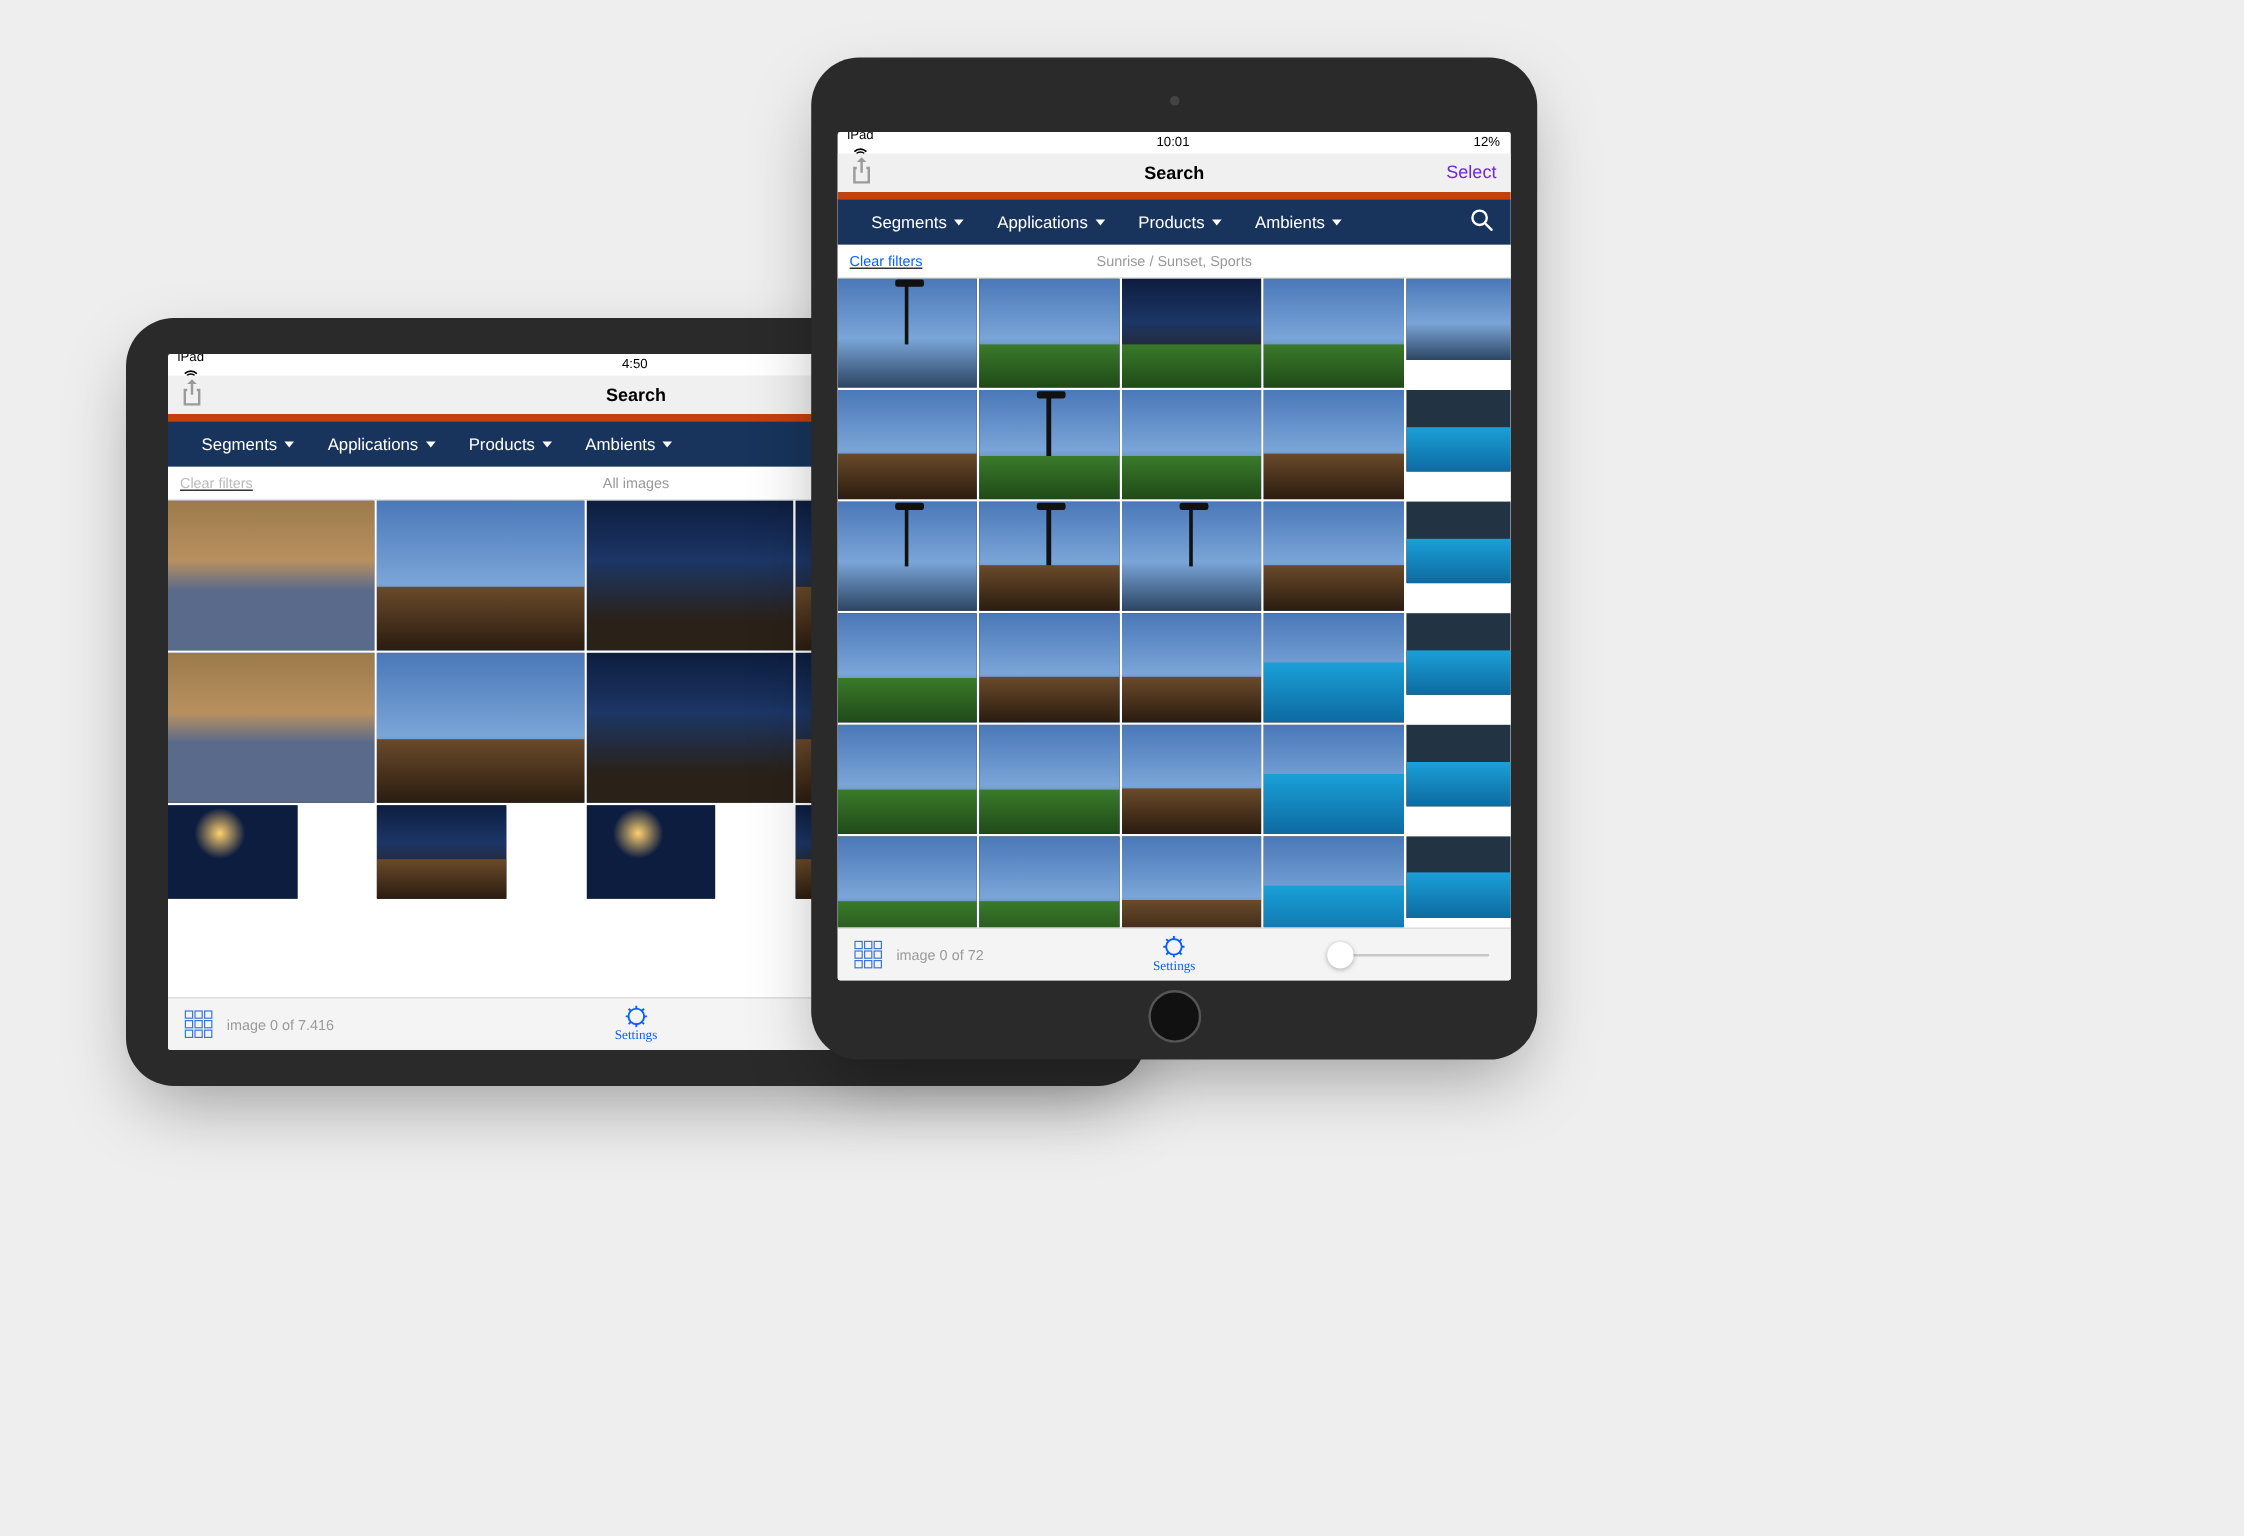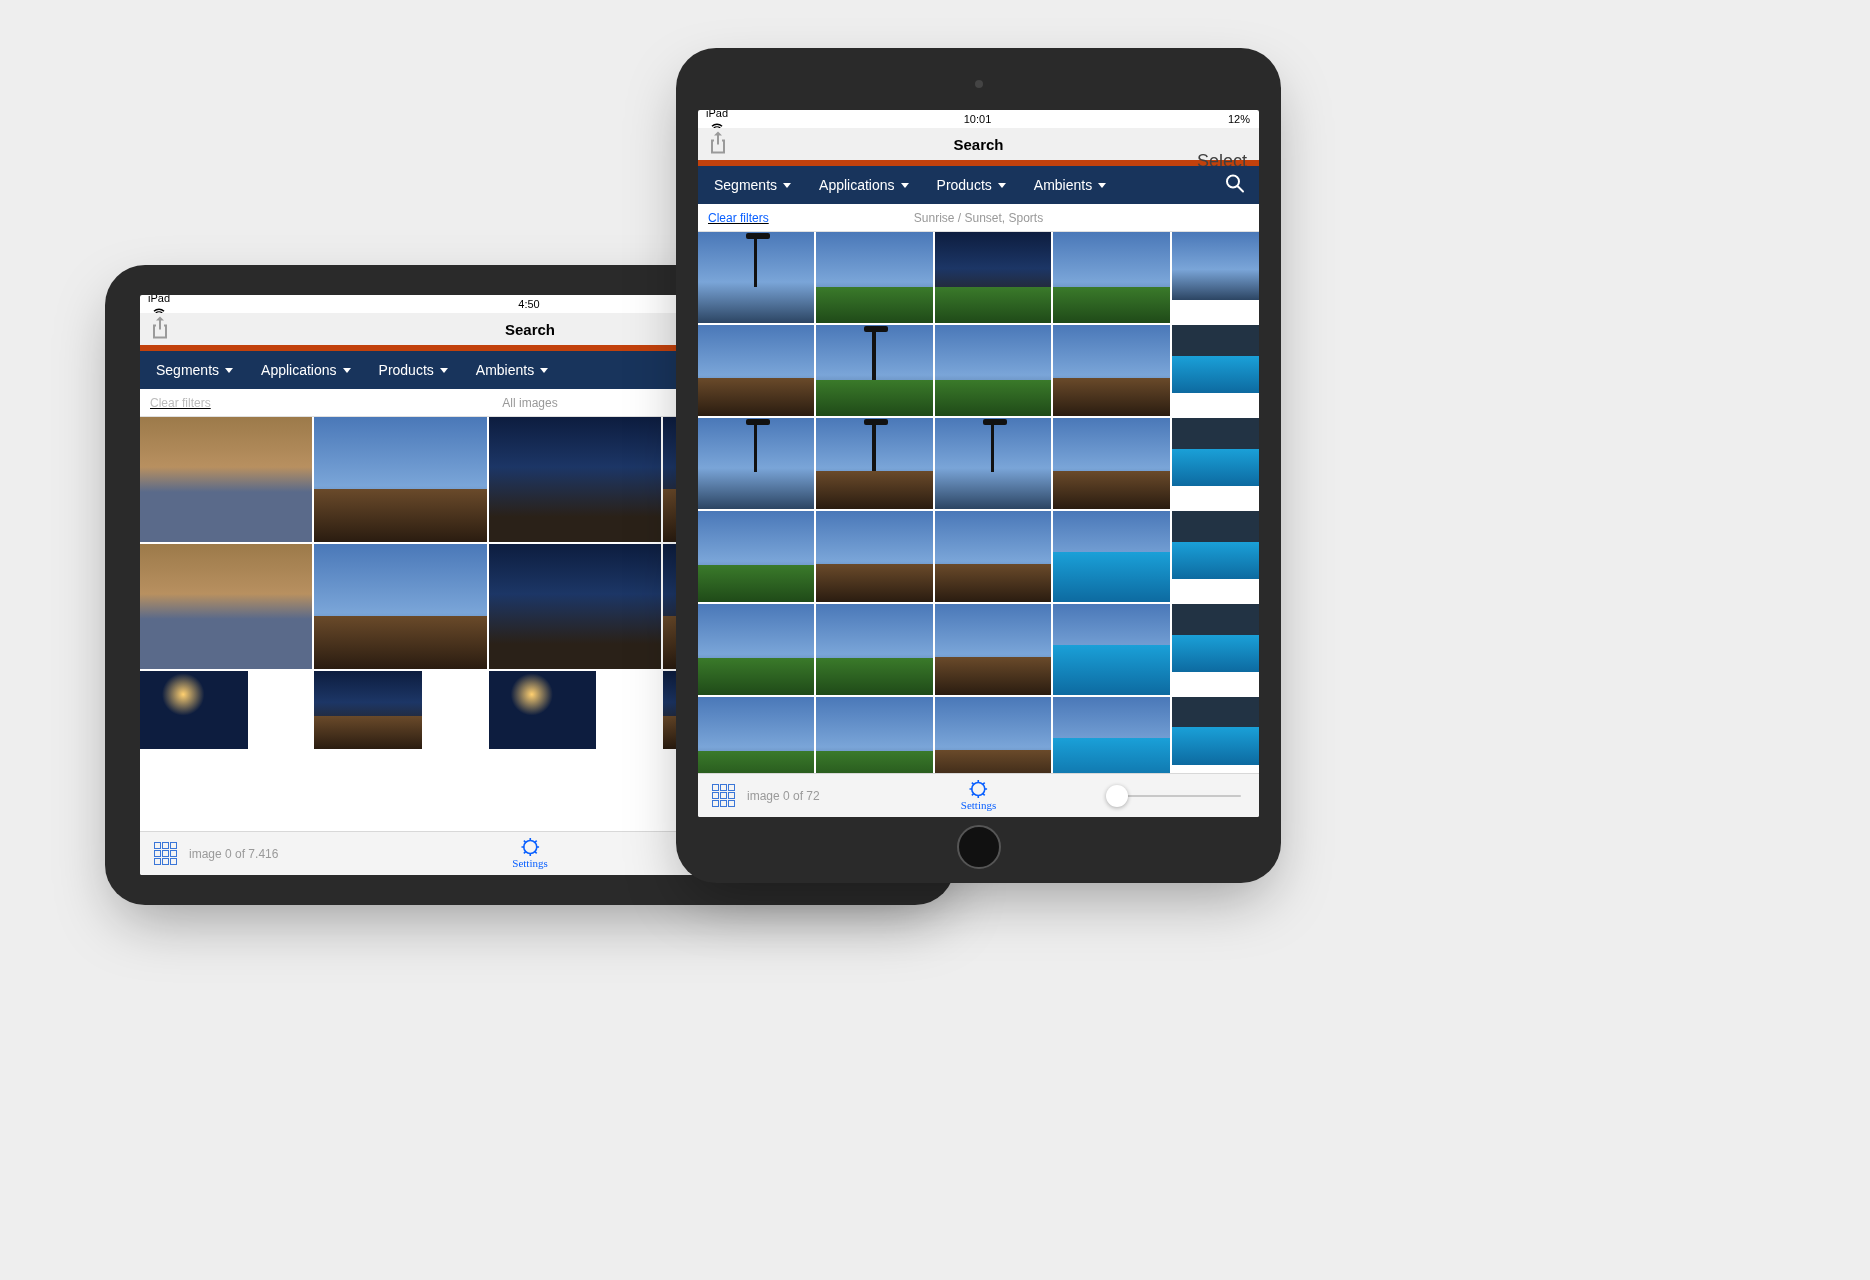--- a/index.html
+++ b/index.html
@@ -71,30 +71,30 @@
     position: relative;
     font-size: 15px;
   }
   .navbar .share {
     position: absolute; left: 10px; top: 50%; transform: translateY(-50%);
     color: #888;
   }
   .navbar .title { font-weight: 600; }
   .navbar .select {
     position: absolute; right: 12px; top: 50%; transform: translateY(-50%);
-    color: #404040; font-size: 18px; margin-top: 17px;
+    color: #6d28d9; font-size: 15px;
   }
 
   
   .filterbar {
     height: 38px;
     background: #18345c;
     color: #fff;
     display: flex; align-items: center;
-    padding: 0 16px;
+    padding: 0 28px;
     gap: 28px;
     font-size: 14px;
     position: relative;
   }
   .filterbar .fitem { display: flex; align-items: center; gap: 6px; cursor: pointer; }
   .filterbar .caret {
     width: 0; height: 0;
     border-left: 4px solid transparent; border-right: 4px solid transparent;
     border-top: 5px solid #fff;
   }

